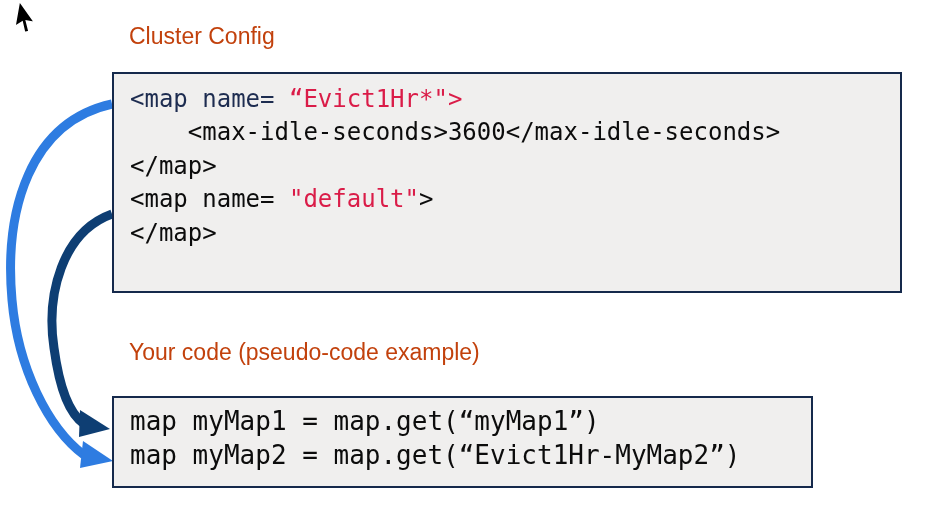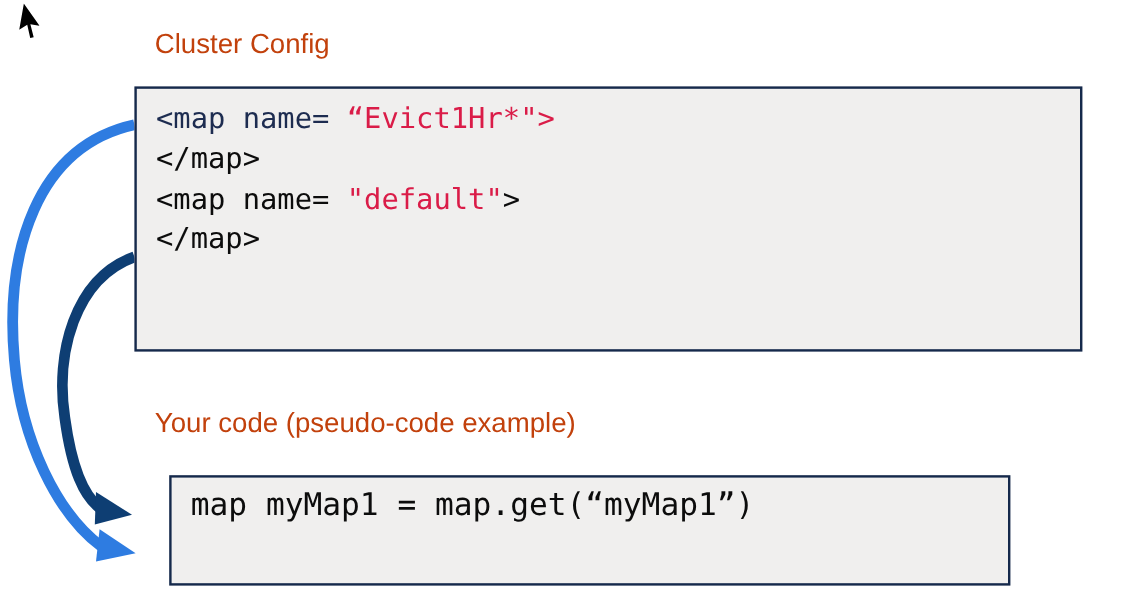--- a/index.html
+++ b/index.html
@@ -13,21 +13,21 @@
     white-space:pre;
   }
   #cluster-label{left:129px;top:23px;}
   #your-code-label{left:129px;top:339px;text-align:right;}
   .code-box{
     position:absolute;box-sizing:border-box;
     background:var(--box-bg,#f0efee);
     border:2px solid var(--box-border,#15294b);
   }
   #cluster-box{left:112px;top:72px;width:790px;height:221px;padding:9px 0 0 16px;}
-  #your-code-box{left:112px;top:396px;width:701px;height:92px;padding:6px 0 0 16px;margin-left:29px;}
+  #your-code-box{left:112px;top:396px;width:701px;height:92px;padding:6px 0 0 16px;}
   .code-line{font-family:"DejaVu Sans Mono",monospace;white-space:pre;}
   #cluster-box .code-line{font-size:24px;line-height:33.4px;}
   #your-code-box .code-line{font-size:26px;line-height:34px;}
   .c-navy{color:var(--navy-text,#1d2c50);}
   .c-black{color:var(--black-text,#0c0c0c);}
   .c-red{color:var(--red-text,#da1c48);}
   #arrow-layer{position:absolute;left:0;top:0;width:936px;height:508px;pointer-events:none;}
   #cursor{position:absolute;left:17px;top:1px;transform:rotate(10deg);transform-origin:4px 2px;}
 </style>
 </head>
@@ -47,22 +47,24 @@
 </svg>
 
 <svg id="cursor" width="24" height="34" viewBox="0 0 12 17">
   <path d="M1,0 L1,13.2 L4.2,10.3 L6.3,15.3 L8.5,14.4 L6.3,9.5 L10.6,9.5 Z" stroke-width="0.9" stroke="#ffffff" fill="#000000"></path>
 </svg>
 
 <div class="section-label" id="cluster-label">Cluster Config</div>
 
 <div class="code-box" id="cluster-box">
     <div class="code-line"><span class="c-navy">&lt;map name= </span><span class="c-red">“Evict1Hr*"&gt;</span></div>
+    <div class="code-line"><span class="c-black">    &lt;max-idle-seconds&gt;3600&lt;/max-idle-seconds&gt;</span></div>
     <div class="code-line"><span class="c-black">&lt;/map&gt;</span></div>
     <div class="code-line"><span class="c-black">&lt;map name= </span><span class="c-red">"default"</span><span class="c-black">&gt;</span></div>
     <div class="code-line"><span class="c-black">&lt;/map&gt;</span></div>
   </div>
 
 <div class="section-label" id="your-code-label">Your code (pseudo-code example)</div>
 
 <div class="code-box" id="your-code-box">
     <div class="code-line"><span class="c-black">map myMap1 = map.get(“myMap1”)</span></div>
+    <div class="code-line"><span class="c-black">map myMap2 = map.get(“Evict1Hr-MyMap2”)</span></div>
   </div>
 
 </body></html>

